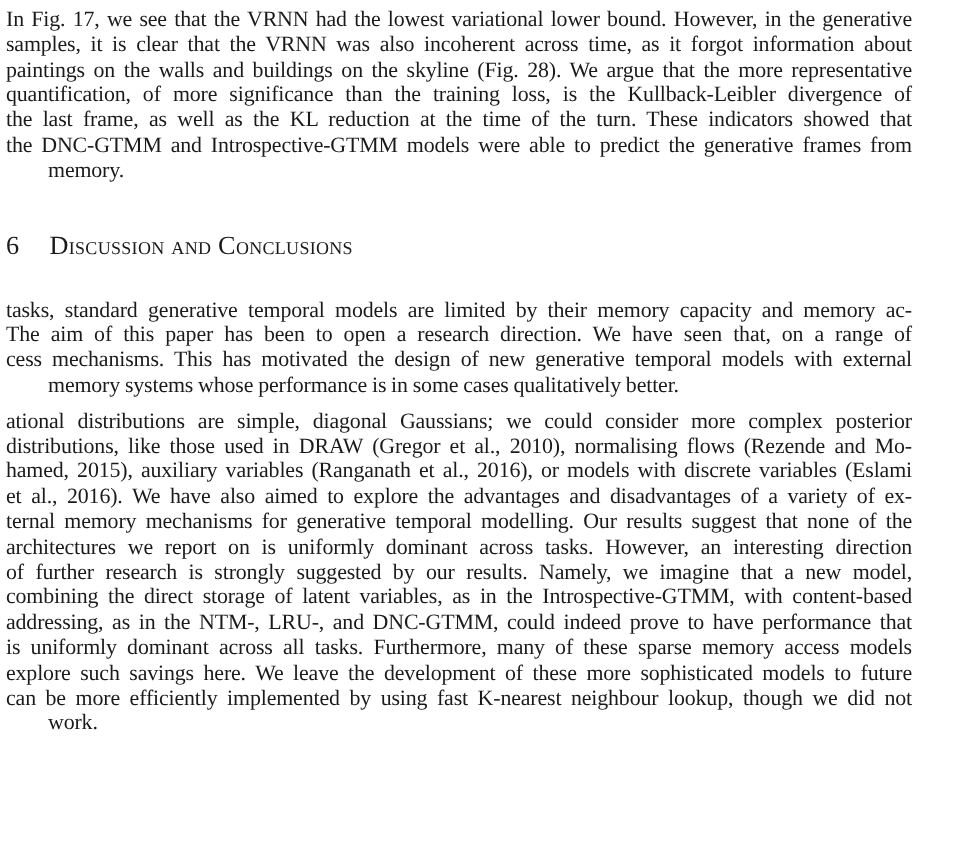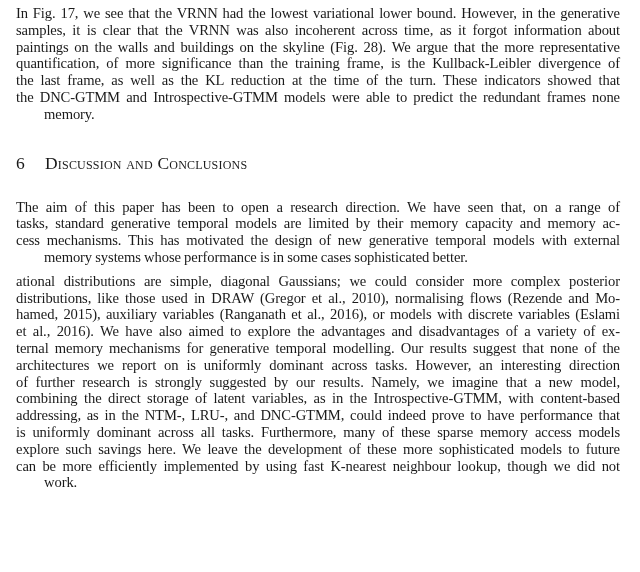--- a/index.html
+++ b/index.html
@@ -10,21 +10,21 @@
     body {
       width: 640px;
       height: 572px;
       overflow: hidden;
       position: relative;
       font-family: "Liberation Serif", serif;
       color: #1a1a1a;
     }
     .page {
       position: absolute;
-      left: 16px;
+      left: 4px;
       top: 5px;
       width: 604px;
     }
     p.para {
       margin: 0;
       font-size: 14.6px;
       line-height: 16.8px;
       text-align: justify;
       hyphens: manual;
       letter-spacing: -0.1px;
@@ -47,35 +47,35 @@
     .line.last { text-align-last: left; margin-left: 28px; }
   </style>
 </head>
 <body>
 
 <div class="page">
   <p class="para">
     <span class="line">In Fig. 17, we see that the VRNN had the lowest variational lower bound. However, in the generative</span>
     <span class="line">samples, it is clear that the VRNN was also incoherent across time, as it forgot information about</span>
     <span class="line">paintings on the walls and buildings on the skyline (Fig. 28). We argue that the more representative</span>
-    <span class="line">quantification, of more significance than the training frame, is the Kullback-Leibler divergence of</span>
+    <span class="line">quantification, of more significance than the training loss, is the Kullback-Leibler divergence of</span>
     <span class="line">the last frame, as well as the KL reduction at the time of the turn.  These indicators showed that</span>
-    <span class="line">the DNC-GTMM and Introspective-GTMM models were able to predict the redundant frames none</span>
+    <span class="line">the DNC-GTMM and Introspective-GTMM models were able to predict the generative frames from</span>
     <span class="line last">memory.</span>
   </p>
 
   <h2 class="section">
     <span class="num">6</span><span>Discussion and Conclusions</span>
   </h2>
 
   <p class="para">
+    <span class="line">tasks, standard generative temporal models are limited by their memory capacity and memory ac-</span>
     <span class="line">The aim of this paper has been to open a research direction.  We have seen that, on a range of</span>
-    <span class="line">tasks, standard generative temporal models are limited by their memory capacity and memory ac-</span>
     <span class="line">cess mechanisms. This has motivated the design of new generative temporal models with external</span>
-    <span class="line last">memory systems whose performance is in some cases sophisticated better.</span>
+    <span class="line last">memory systems whose performance is in some cases qualitatively better.</span>
   </p>
 
   <p class="para">
     <span class="line">ational distributions are simple, diagonal Gaussians; we could consider more complex posterior</span>
     <span class="line">distributions, like those used in DRAW (Gregor et al., 2010), normalising flows (Rezende and Mo-</span>
     <span class="line">hamed, 2015), auxiliary variables (Ranganath et al., 2016), or models with discrete variables (Eslami</span>
     <span class="line">et al., 2016).  We have also aimed to explore the advantages and disadvantages of a variety of ex-</span>
     <span class="line">ternal memory mechanisms for generative temporal modelling. Our results suggest that none of the</span>
     <span class="line">architectures we report on is uniformly dominant across tasks.  However, an interesting direction</span>
     <span class="line">of further research is strongly suggested by our results.  Namely, we imagine that a new model,</span>

